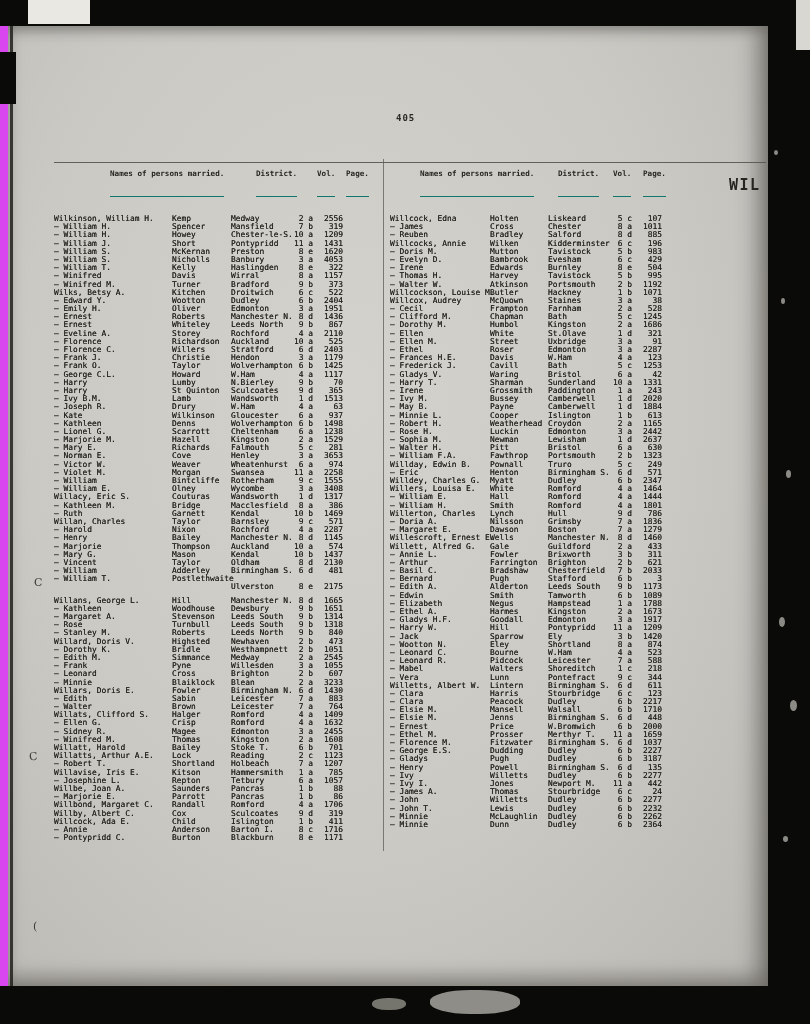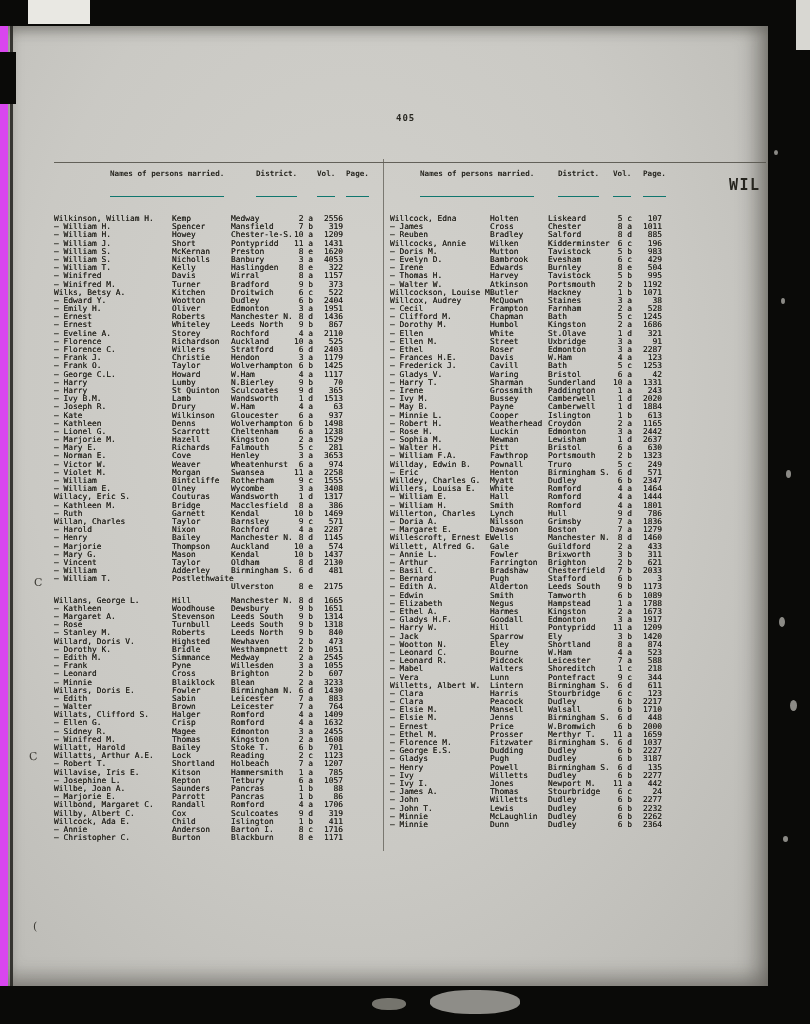--- a/index.html
+++ b/index.html
@@ -602,21 +602,21 @@
         <span class="c-page">411</span>
       </div>
       <div class="row">
         <span class="c-name">— Annie</span>
         <span class="c-spouse">Anderson</span>
         <span class="c-district">Barton I.</span>
         <span class="c-vol">8 c</span>
         <span class="c-page">1716</span>
       </div>
       <div class="row">
-        <span class="c-name">— Christopher C.</span>
+        <span class="c-name">— Pontypridd C.</span>
         <span class="c-spouse">Burton</span>
         <span class="c-district">Blackburn</span>
         <span class="c-vol">8 e</span>
         <span class="c-page">1171</span>
       </div>
     </div>
   <div id="right-col" class="col col-right">
       <div class="row">
         <span class="c-name">Willcock, Edna</span>
         <span class="c-spouse">Holten</span>

